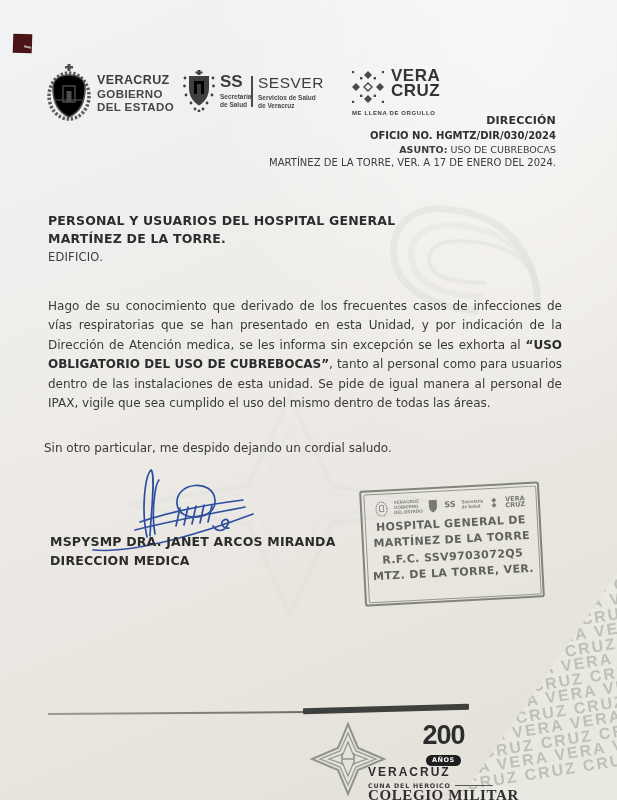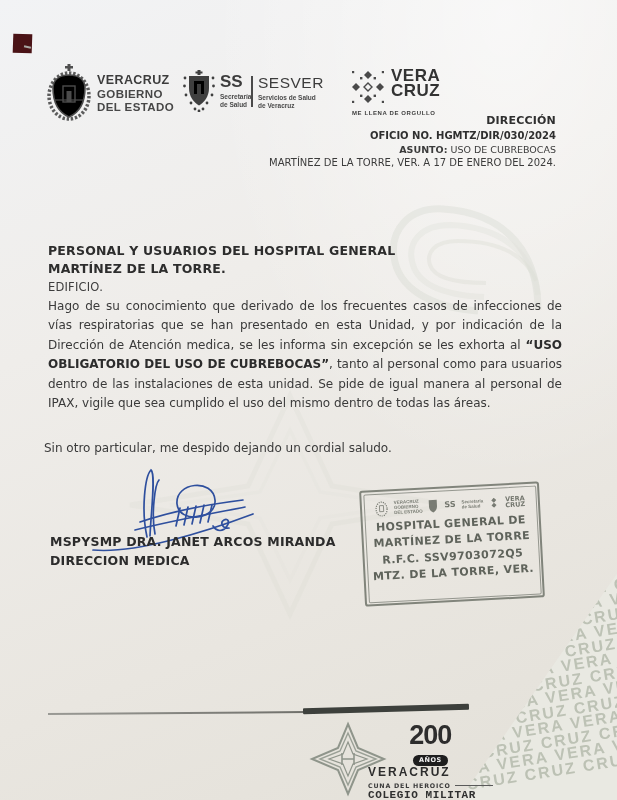--- a/index.html
+++ b/index.html
@@ -20,21 +20,21 @@
   .vc-word{font-family:"Liberation Sans",sans-serif;font-weight:900;font-size:17px;line-height:15px;letter-spacing:.5px;color:#333;}
   .vc-tag{font-size:6px;font-weight:700;letter-spacing:.6px;color:#3d3d3d;font-family:"Liberation Sans",sans-serif;}
   
   .oficio{text-align:right;color:#2f2f2f;}
   .oficio .b1{font-weight:800;font-size:11px;line-height:15px;letter-spacing:.2px;}
   .oficio .b2{font-weight:800;font-size:10px;line-height:15px;}
   .oficio .b3{font-size:9.5px;line-height:13px;color:#3b3b3b;}
   .oficio .b3 b{font-weight:800;}
   .oficio .b4{font-size:10px;line-height:13px;color:#3b3b3b;}
   
-  .addr{font-size:12.5px;font-weight:800;line-height:18px;color:#2d2d2d;letter-spacing:.2px;margin-top:30px;}
+  .addr{font-size:12.5px;font-weight:800;line-height:18px;color:#2d2d2d;letter-spacing:.2px;}
   .addr .plain{font-weight:400;font-size:11.5px;color:#3d3d3d;}
   .bodytxt{width:514px;font-size:12px;line-height:19.4px;text-align:justify;color:#3a3a3a;}
   .bodytxt b{color:#2c2c2c;}
   .closing{font-size:12px;color:#3a3a3a;}
   .signame{font-size:12.5px;font-weight:800;line-height:18.5px;color:#2c2c2c;letter-spacing:.2px;}
   
   .stamp{width:176px;height:112px;transform:rotate(-3deg);border:2.5px solid rgba(103,107,98,.8);
          border-radius:3px;color:#5f635b;}
   .stamp-inner{position:absolute;inset:1.5px;border:1px solid rgba(103,107,98,.65);border-radius:2px;
          display:flex;flex-direction:column;align-items:center;padding-top:3px;}
@@ -45,21 +45,21 @@
   .stamp-line{font-size:11px;font-weight:700;line-height:16.5px;letter-spacing:.4px;white-space:nowrap;}
   
   .rule-thin{height:1.5px;background:linear-gradient(90deg,#9a9a95,#6f6f6a);transform:rotate(-.4deg);}
   .rule-thick{height:6px;background:#3d403c;border-radius:1px;transform:rotate(-1.6deg);}
   .f200{font-family:"Liberation Sans",sans-serif;font-weight:900;font-size:27px;line-height:24px;letter-spacing:-1px;color:#2d2d2d;}
   .fbadge{background:#1e1e1e;color:#f2f2f2;font-size:6.5px;font-weight:800;letter-spacing:.5px;
           border-radius:7px;padding:2px 6px;line-height:6.5px;}
   .fverac{font-family:"Liberation Sans",sans-serif;font-weight:900;font-size:12px;letter-spacing:2px;color:#2d2d2d;line-height:13px;}
   .fcuna{font-size:6.3px;font-weight:800;letter-spacing:.8px;color:#3a3a3a;display:flex;align-items:center;gap:4px;}
   .fcuna .ln{flex:0 0 38px;height:1px;background:#5a5a5a;}
-  .fcole{font-family:Liberation Mono, monospace;font-weight:700;font-size:11px;letter-spacing:.6px;color:#2f2f2f;line-height:13px;}
+  .fcole{font-family:Liberation Serif, serif;font-weight:700;font-size:15px;letter-spacing:.6px;color:#2f2f2f;line-height:13px;}
   .fyears{font-size:9px;font-weight:800;color:#2f2f2f;letter-spacing:.5px;line-height:11px;}
   
   .wedge{left:345px;top:540px;width:272px;height:260px;background:#e9e9e2;
          clip-path:polygon(100% 13%,42% 100%,100% 100%);overflow:hidden;}
   .wedge::before{content:"";position:absolute;inset:0;
          background:linear-gradient(115deg,rgba(110,110,100,.28),rgba(0,0,0,0) 10%);z-index:2;}
   .wm-rot{position:absolute;left:-40px;top:-15px;width:380px;transform:rotate(-9deg);}
   .wm-row{white-space:nowrap;font-family:"Liberation Sans",sans-serif;font-weight:800;
           font-size:16px;line-height:14.5px;letter-spacing:2px;color:#b5bbad;opacity:.85;}
   

